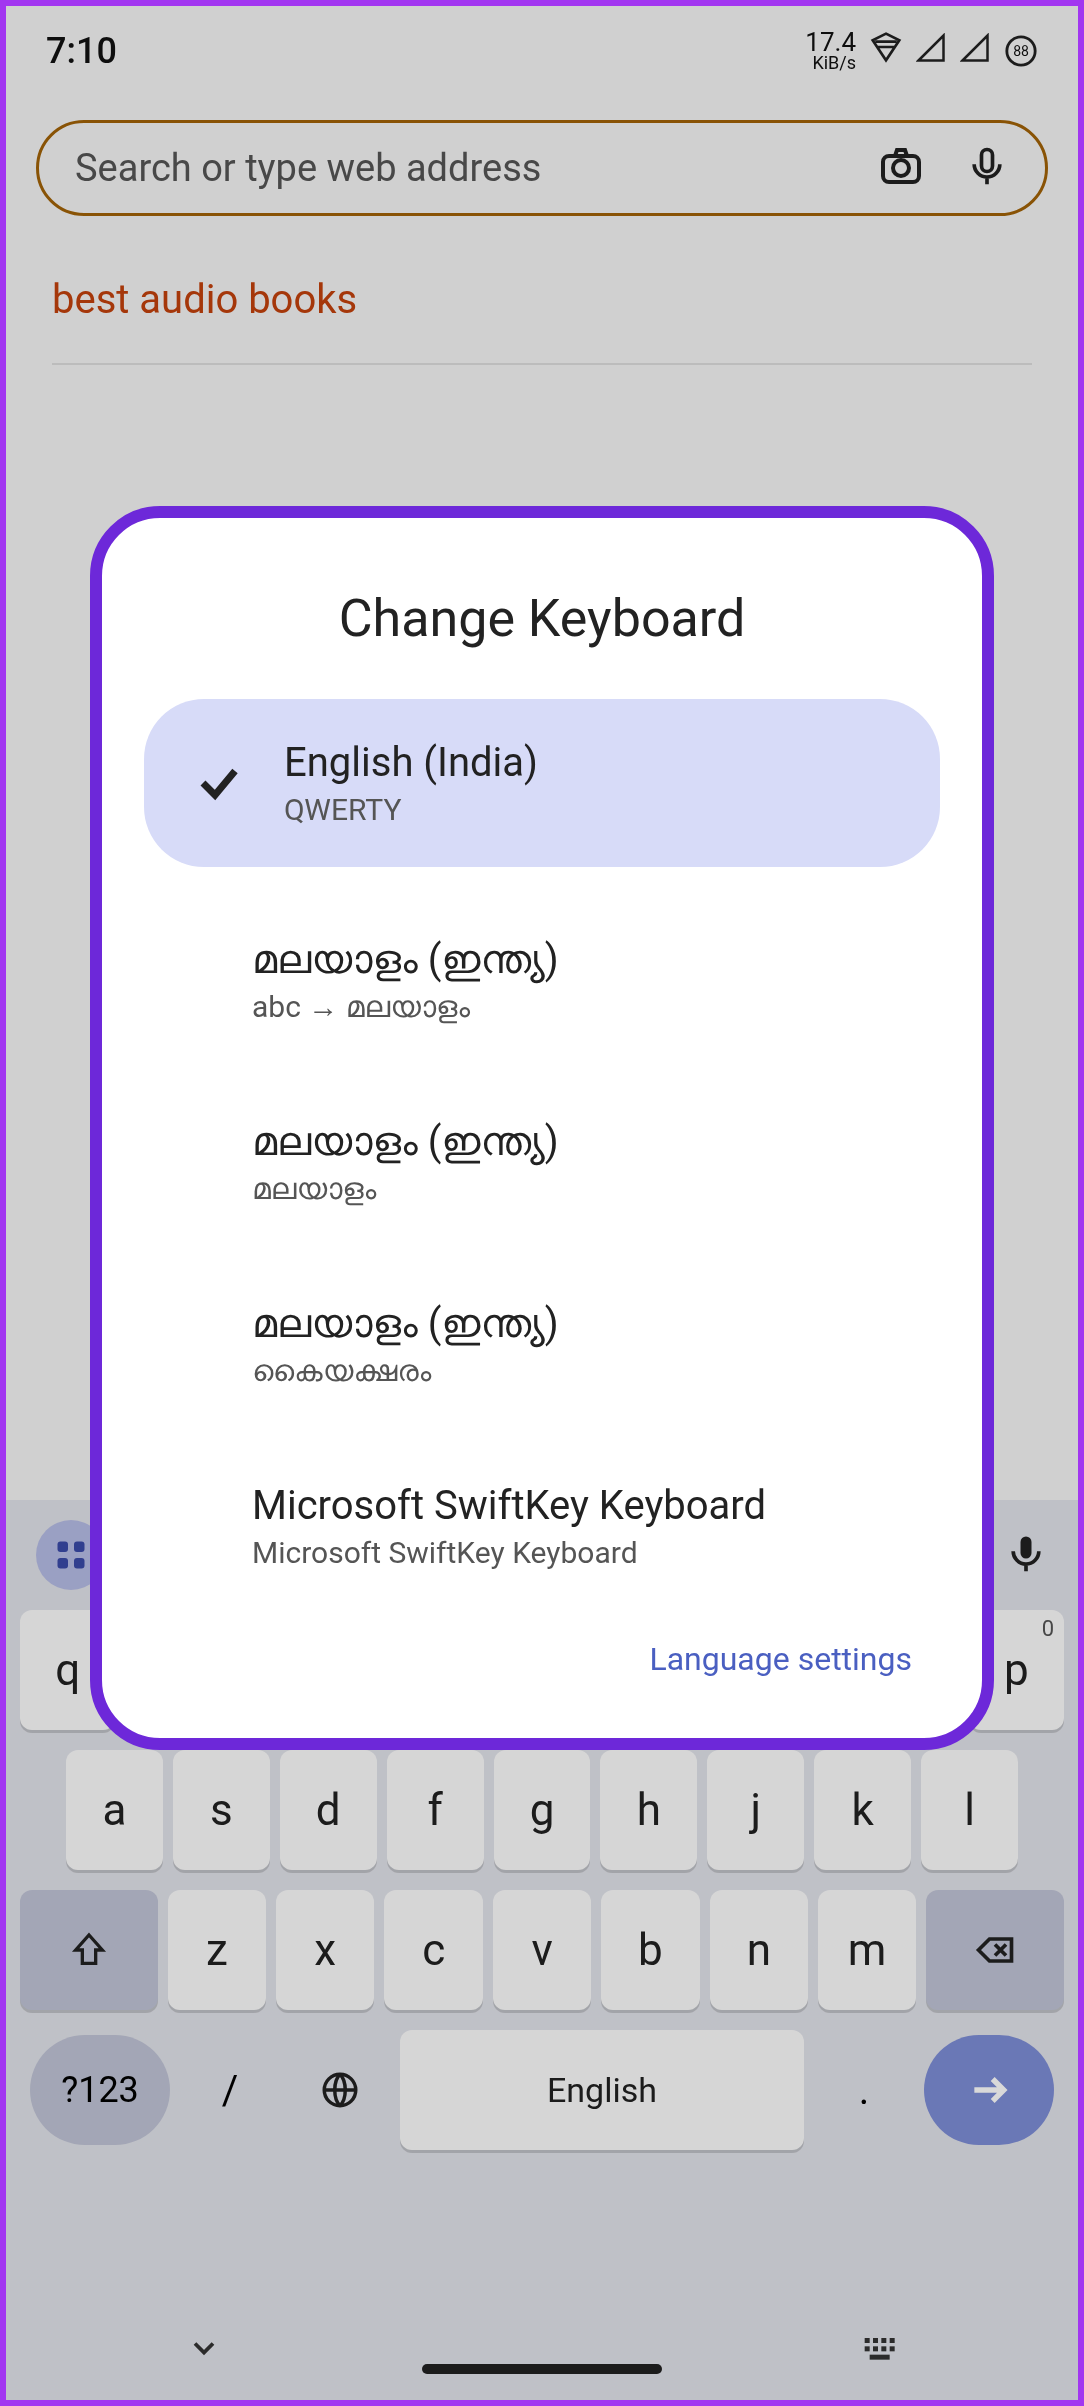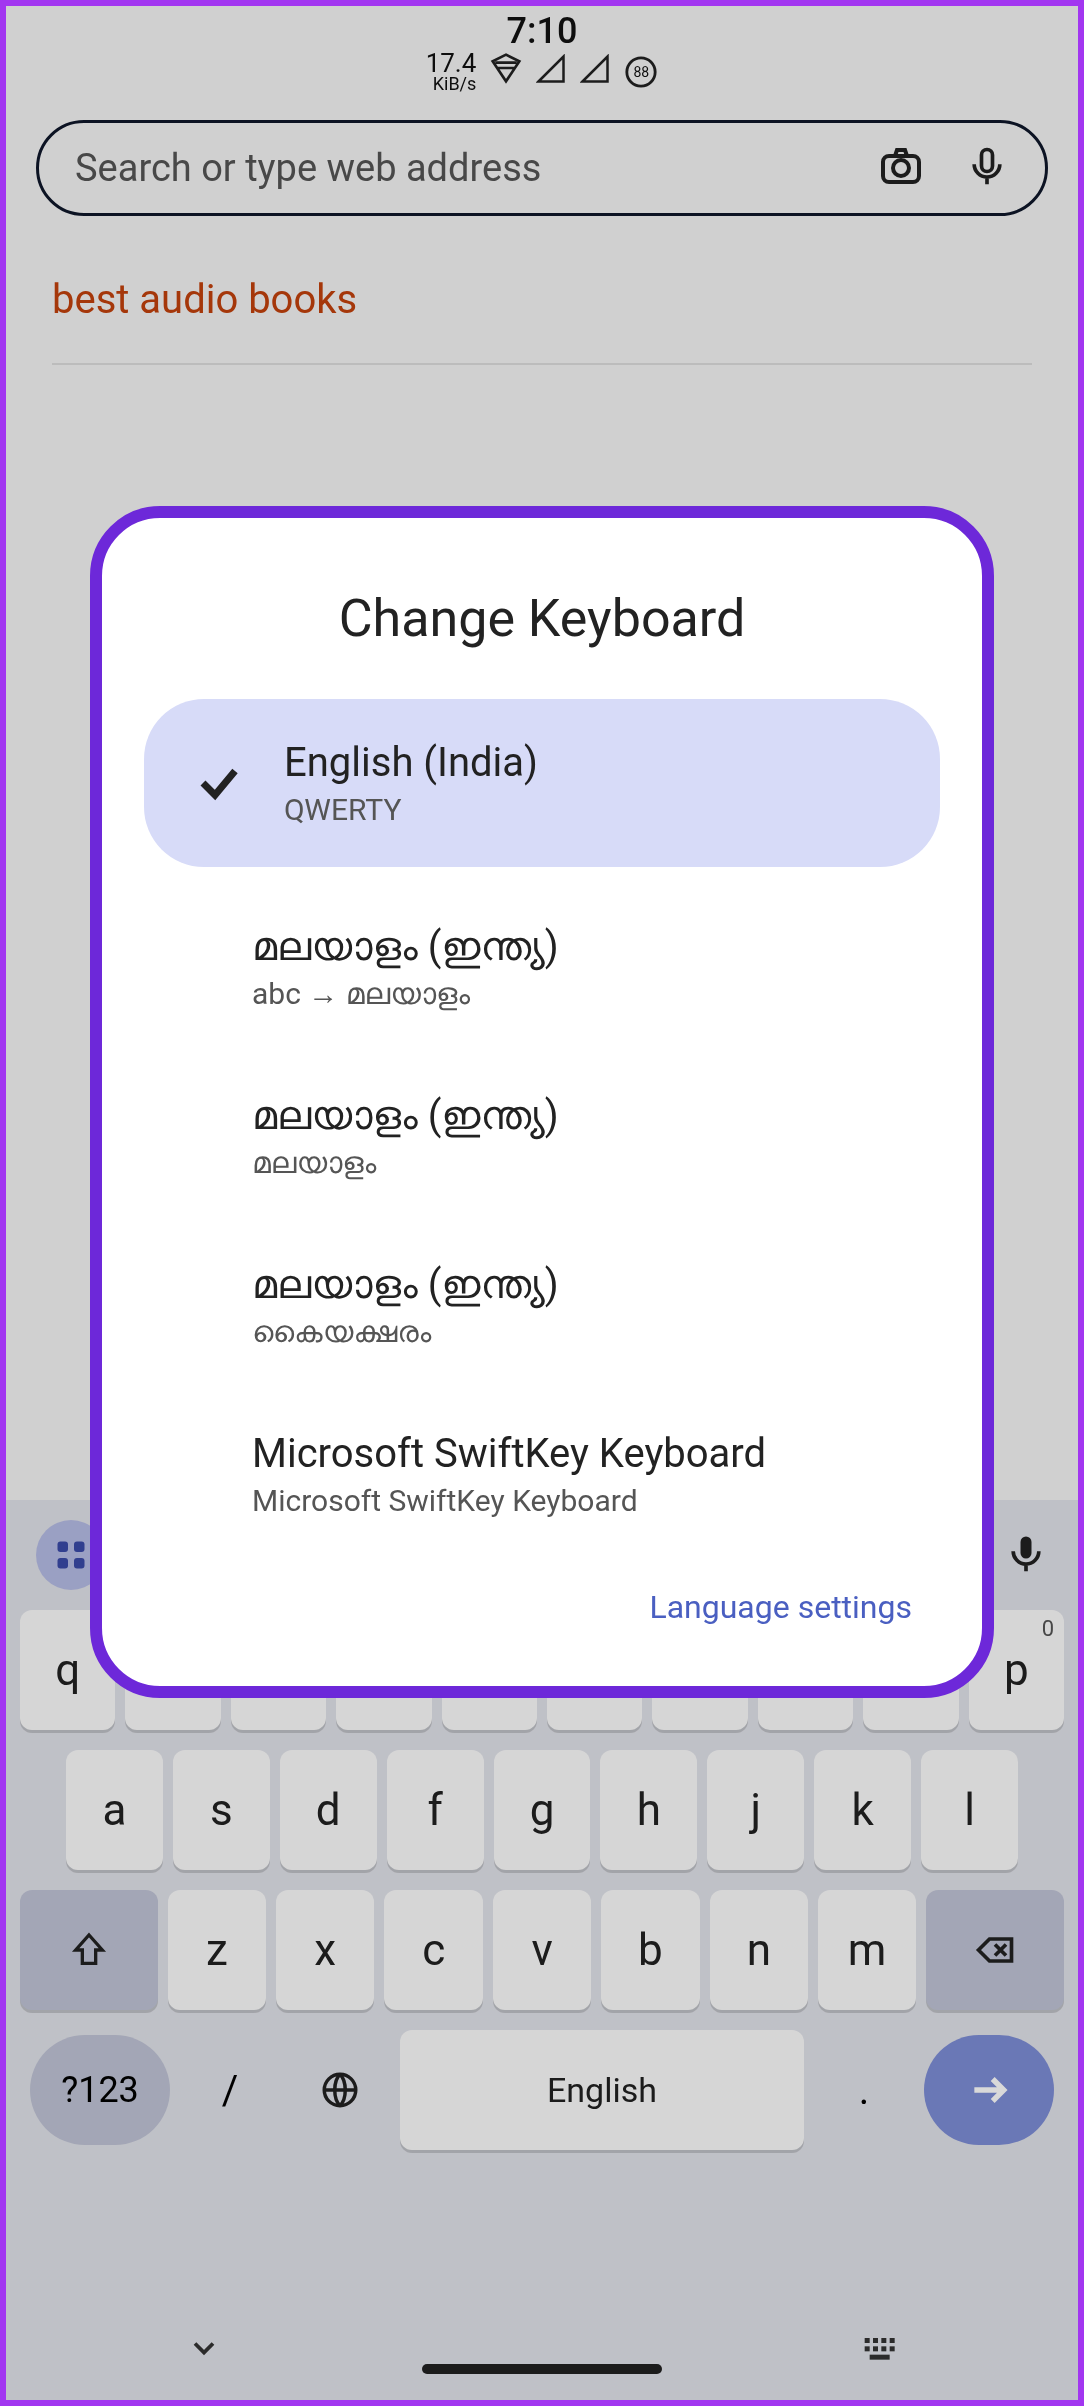--- a/index.html
+++ b/index.html
@@ -18,35 +18,34 @@
     background: rgba(0,0,0,0.15);
     z-index: 50;
     pointer-events: none;
   }
   
   .status-bar {
     height: 90px;
     display: flex;
     align-items: center;
     justify-content: space-between;
-    padding: 4px 40px;
+    padding: 16px 40px;
     font-size: 34px;
     color: #111;
-    flex-direction: column;
   }
   .status-left { font-weight: 500; font-size: 36px; }
   .status-right { display: flex; align-items: center; gap: 14px; }
   .kibs { display:flex; flex-direction:column; align-items:flex-end; line-height:0.9; }
   .kibs .top { font-size: 26px; }
   .kibs .bot { font-size: 18px; }
   
   .search-wrap { padding: 24px 30px 0 30px; }
   .search-bar {
     height: 96px;
-    border: 3px solid #0f172a;
+    border: 3px solid #a16207;
     border-radius: 50px;
     display: flex;
     align-items: center;
     padding: 0 36px;
     gap: 30px;
   }
   .search-placeholder { flex: 1; font-size: 38px; color: #555; }
   .search-icons { display:flex; gap: 40px; align-items:center; }
   
   .history { padding: 60px 46px 40px 46px; }
@@ -134,21 +133,21 @@
     display:flex; align-items:center;
     padding: 40px 0 40px 0;
     border-radius: 60px;
     min-height: 130px;
   }
   .kb-item.selected { background:#d7dbf8; padding-left:40px; padding-right:40px; margin: 16px -8px; }
   .kb-check {
     width: 70px; display:flex; justify-content:center; align-items:center;
   }
   .kb-text { flex:1; padding-left: 30px; }
-  .kb-item:not(.selected) .kb-text { padding-left: 100px; }
+  .kb-item:not(.selected) .kb-text { padding-left: 100px; margin-top: 13px; }
   .kb-name { font-size: 40px; color:#222; margin-bottom:6px; }
   .kb-sub { font-size: 30px; color:#555; }
   .modal-footer {
     text-align:right; padding: 30px 70px 10px 0;
   }
   .lang-settings { font-size:32px; color:#4a5fc1; }
 </style>
 </head>
 <body>
 

